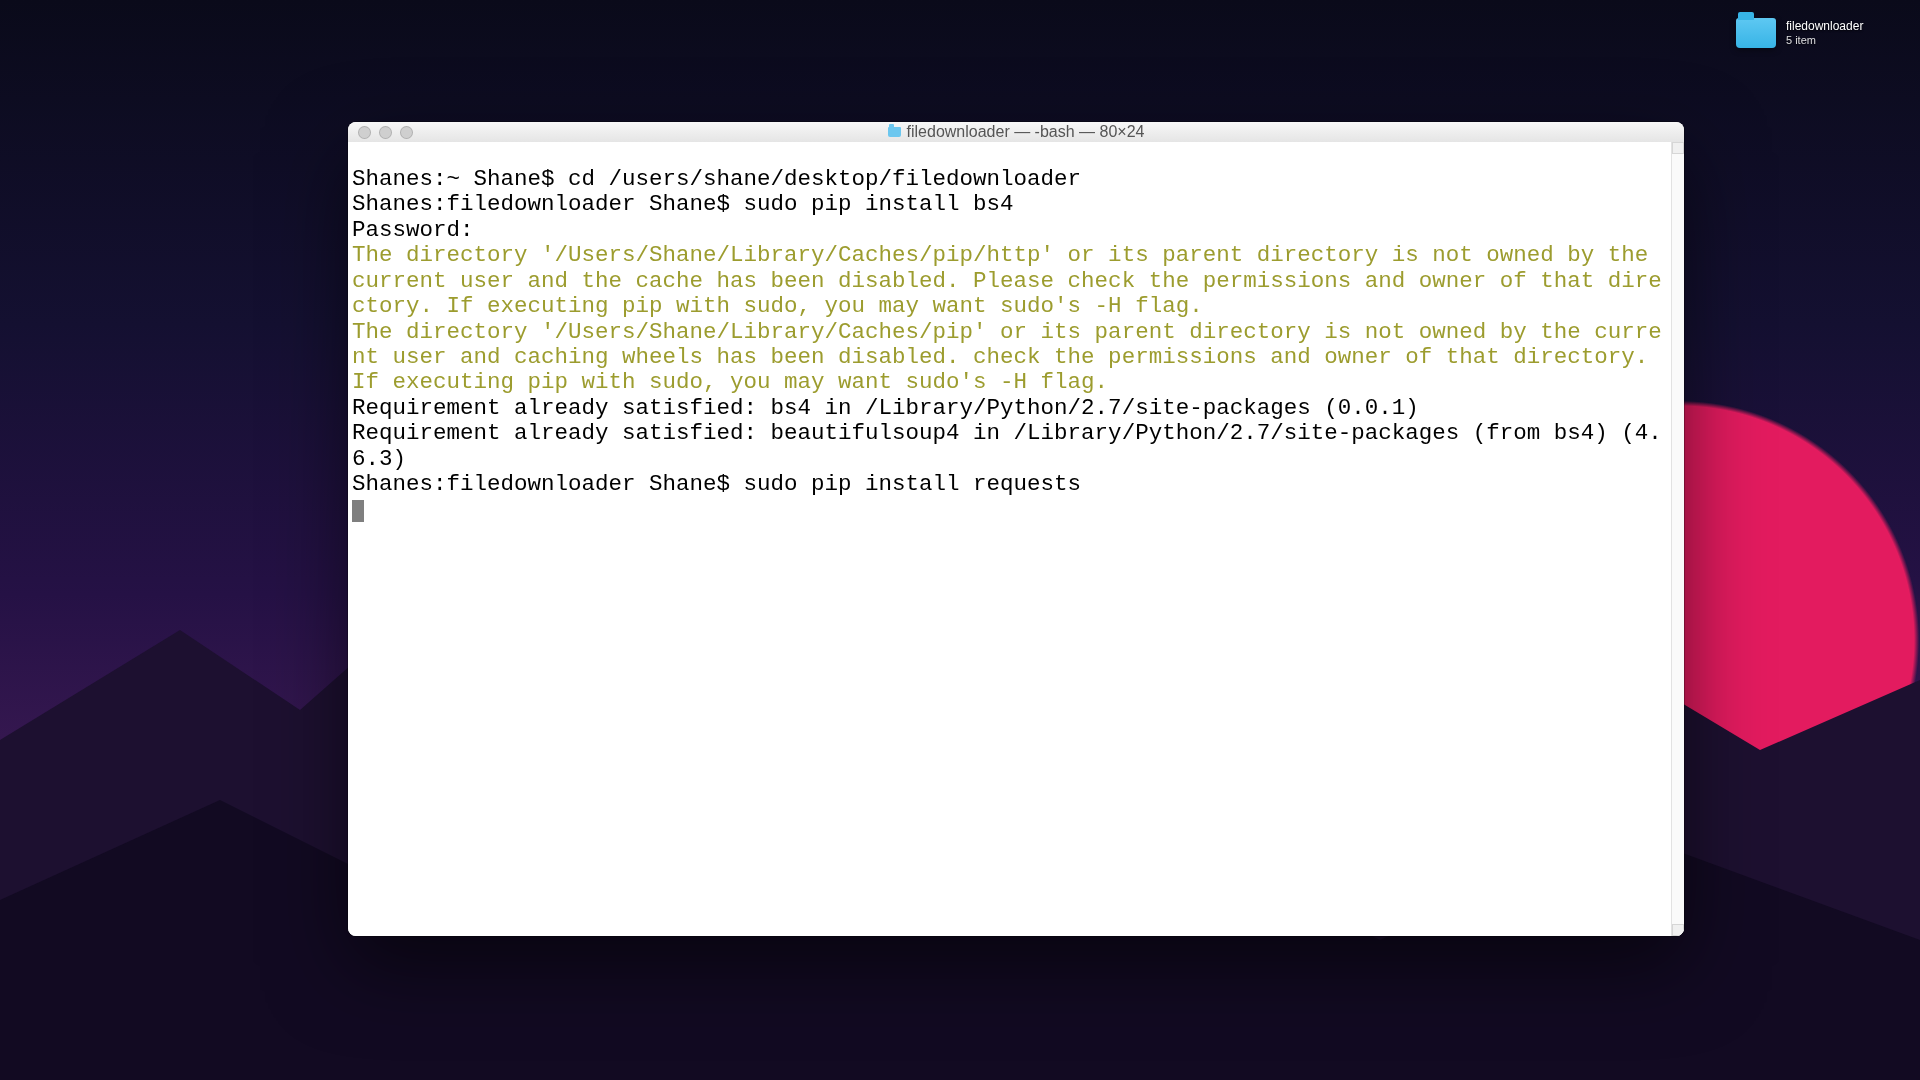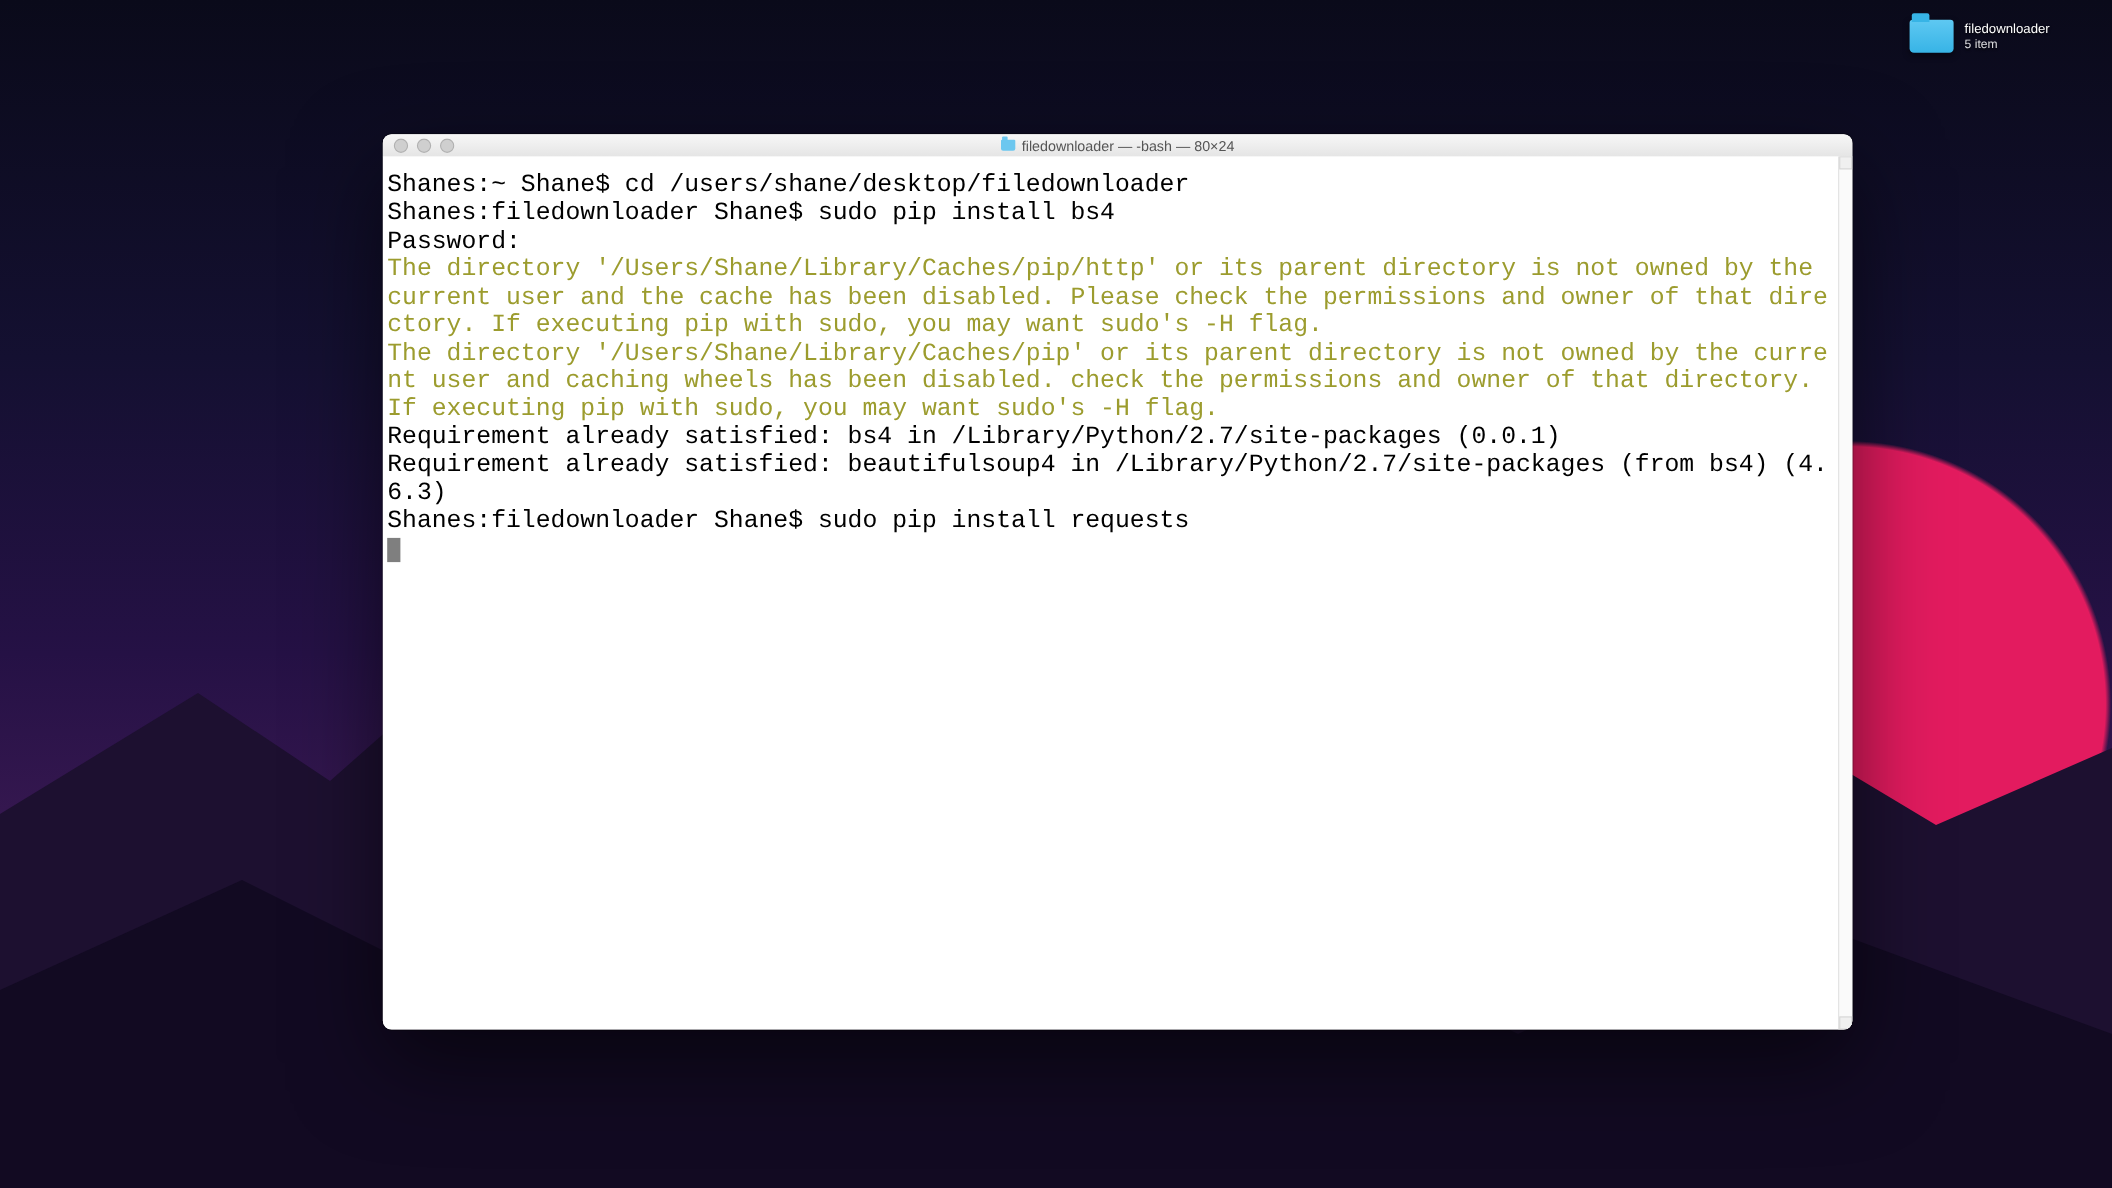--- a/index.html
+++ b/index.html
@@ -48,21 +48,21 @@
     width:var(--term-w); height:var(--term-h);
     background:#ffffff; border-radius:8px;
     box-shadow:0 30px 80px rgba(0,0,0,.55), 0 0 0 1px rgba(0,0,0,.25);
     overflow:hidden;
   }
   .titlebar{
     height:20px;
     background:linear-gradient(#f7f7f7,#e5e5e5);
     border-bottom:1px solid #c9c9c9;
     display:flex; align-items:center; position:relative;
-    font-size:13px; color:#555;
+    font-size:16px; color:#555;
   }
   .traffic{ display:flex; gap:8px; padding-left:10px; }
   .traffic span{ width:11px; height:11px; border-radius:50%; display:block; border:1px solid rgba(0,0,0,.15);}
   .tr-close{ background:#ff5f57;} .tr-min{ background:#ffbd2e;} .tr-max{ background:#28c940;}
   .traffic.dim span{ background:#cfcfcf; }
   .title-center{
     position:absolute; left:0; right:0; text-align:center; pointer-events:none;
     display:flex; align-items:center; justify-content:center; gap:6px;
   }
   .title-folder-glyph{
@@ -77,20 +77,21 @@
   .term-scroll{
     position:absolute; top:0; left:0; right:12px; bottom:0;
     overflow-y:auto;
   }
   .term-content{
     padding:14px 4px 4px 4px;
     font-family: "Menlo","Consolas","Courier New",monospace;
     font-size:22.5px; line-height:1.13;
     white-space:pre-wrap; word-break:break-all;
     color:#000;
+    margin-top:11px;
   }
   .term-content .warn{ color:#9c9c2e; }
   .term-content .cursor{
     display:inline-block; width:12px; height:22px; background:#7f7f7f; vertical-align:text-bottom;
   }
   
   .sb-track{
     position:absolute; top:0; right:0; width:12px; bottom:0;
     background:#fafafa; border-left:1px solid #e2e2e2;
   }

